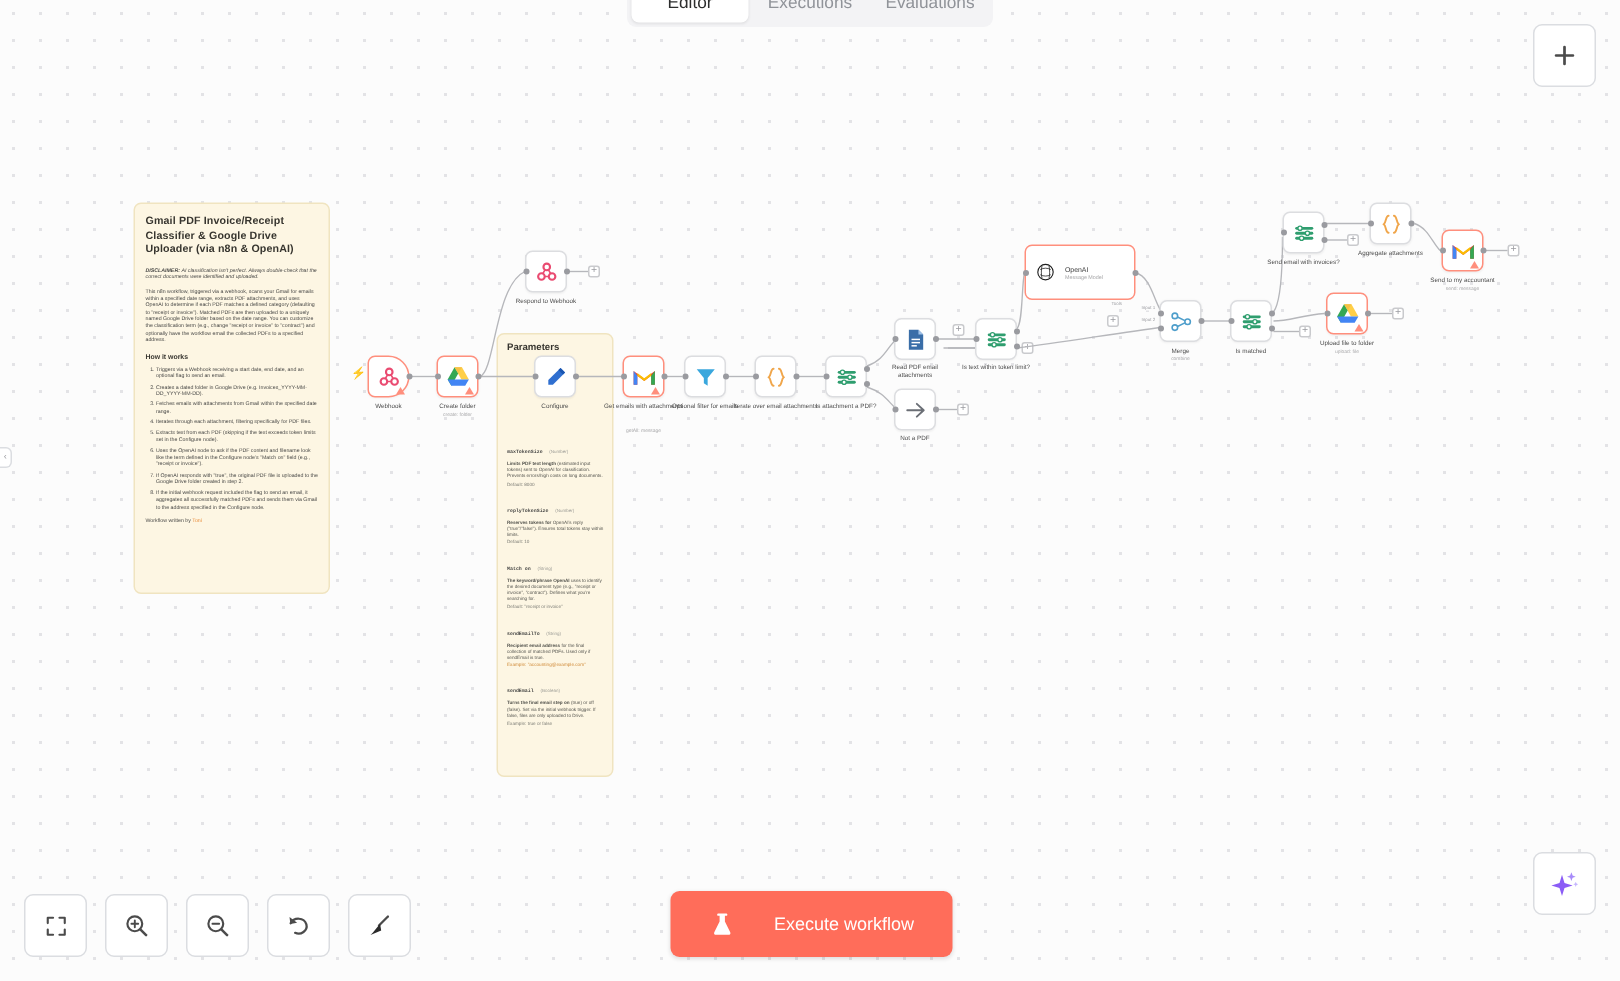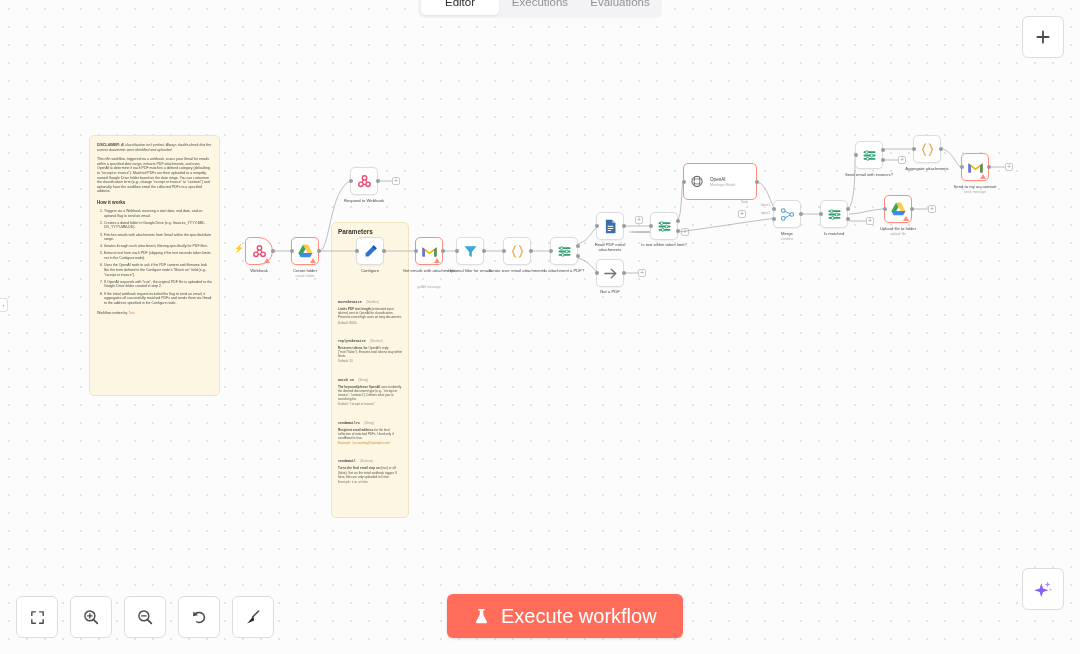--- a/index.html
+++ b/index.html
@@ -50,22 +50,22 @@
   
   #zoom-toolbar { position: absolute; left: 16px; bottom: 16px; display: flex; gap: 12px; z-index: 30; }
   #zoom-toolbar .sqbtn { width: 42px; height: 42px; }
 
   
   #execute-workflow-btn {
     position: absolute; left: 447px; bottom: 16px;
     height: 44px; padding: 0 26px;
     background: #ff6d5a; color: #fff;
     border: none; border-radius: 6px;
-    font-size: 20px; font-family: "Liberation Sans", sans-serif;
-    display: flex; align-items: center; gap: 11px;
+    font-size: 12px; font-family: "Liberation Sans", sans-serif;
+    display: flex; align-items: center; gap: 26px;
     cursor: pointer; box-shadow: 0 1px 3px rgba(0,0,0,.12); justify-content: space-between;
   }
 
   
   .sticky {
     position: absolute;
     background: #fdf6e3;
     border: 1px solid #f0e4c0;
     border-radius: 5px;
   }
@@ -209,20 +209,21 @@
     <path d="M883 160 L898 160"></path>
 
     <path d="M943 149 C 952 152, 955 162, 960 167"></path>
 
     <path d="M990 167 L1005 167"></path>
 
     <path d="M913 209 L928 209"></path>
   </svg>
 
   <div class="sticky" id="sticky-doc">
+    <h1>Gmail PDF Invoice/Receipt Classifier &amp; Google Drive Uploader (via n8n &amp; OpenAI)</h1>
     <p class="sd-p">
       <span class="bold ital">DISCLAIMER:</span>
       <span class="ital">AI classification isn't perfect. Always double-check that the correct documents were identified and uploaded.</span>
     </p>
     <p class="sd-p">This n8n workflow, triggered via a webhook, scans your Gmail for emails within a specified date range, extracts PDF attachments, and uses OpenAI to determine if each PDF matches a defined category (defaulting to "receipt or invoice"). Matched PDFs are then uploaded to a uniquely named Google Drive folder based on the date range. You can customize the classification term (e.g., change "receipt or invoice" to "contract") and optionally have the workflow email the collected PDFs to a specified address.</p>
     <h2>How it works</h2>
     <ol>
       <li>Triggers via a Webhook receiving a start date, end date, and an optional flag to send an email.</li>
       <li>Creates a dated folder in Google Drive (e.g. Invoices_YYYY-MM-DD_YYYY-MM-DD).</li>
       <li>Fetches emails with attachments from Gmail within the specified date range.</li>

